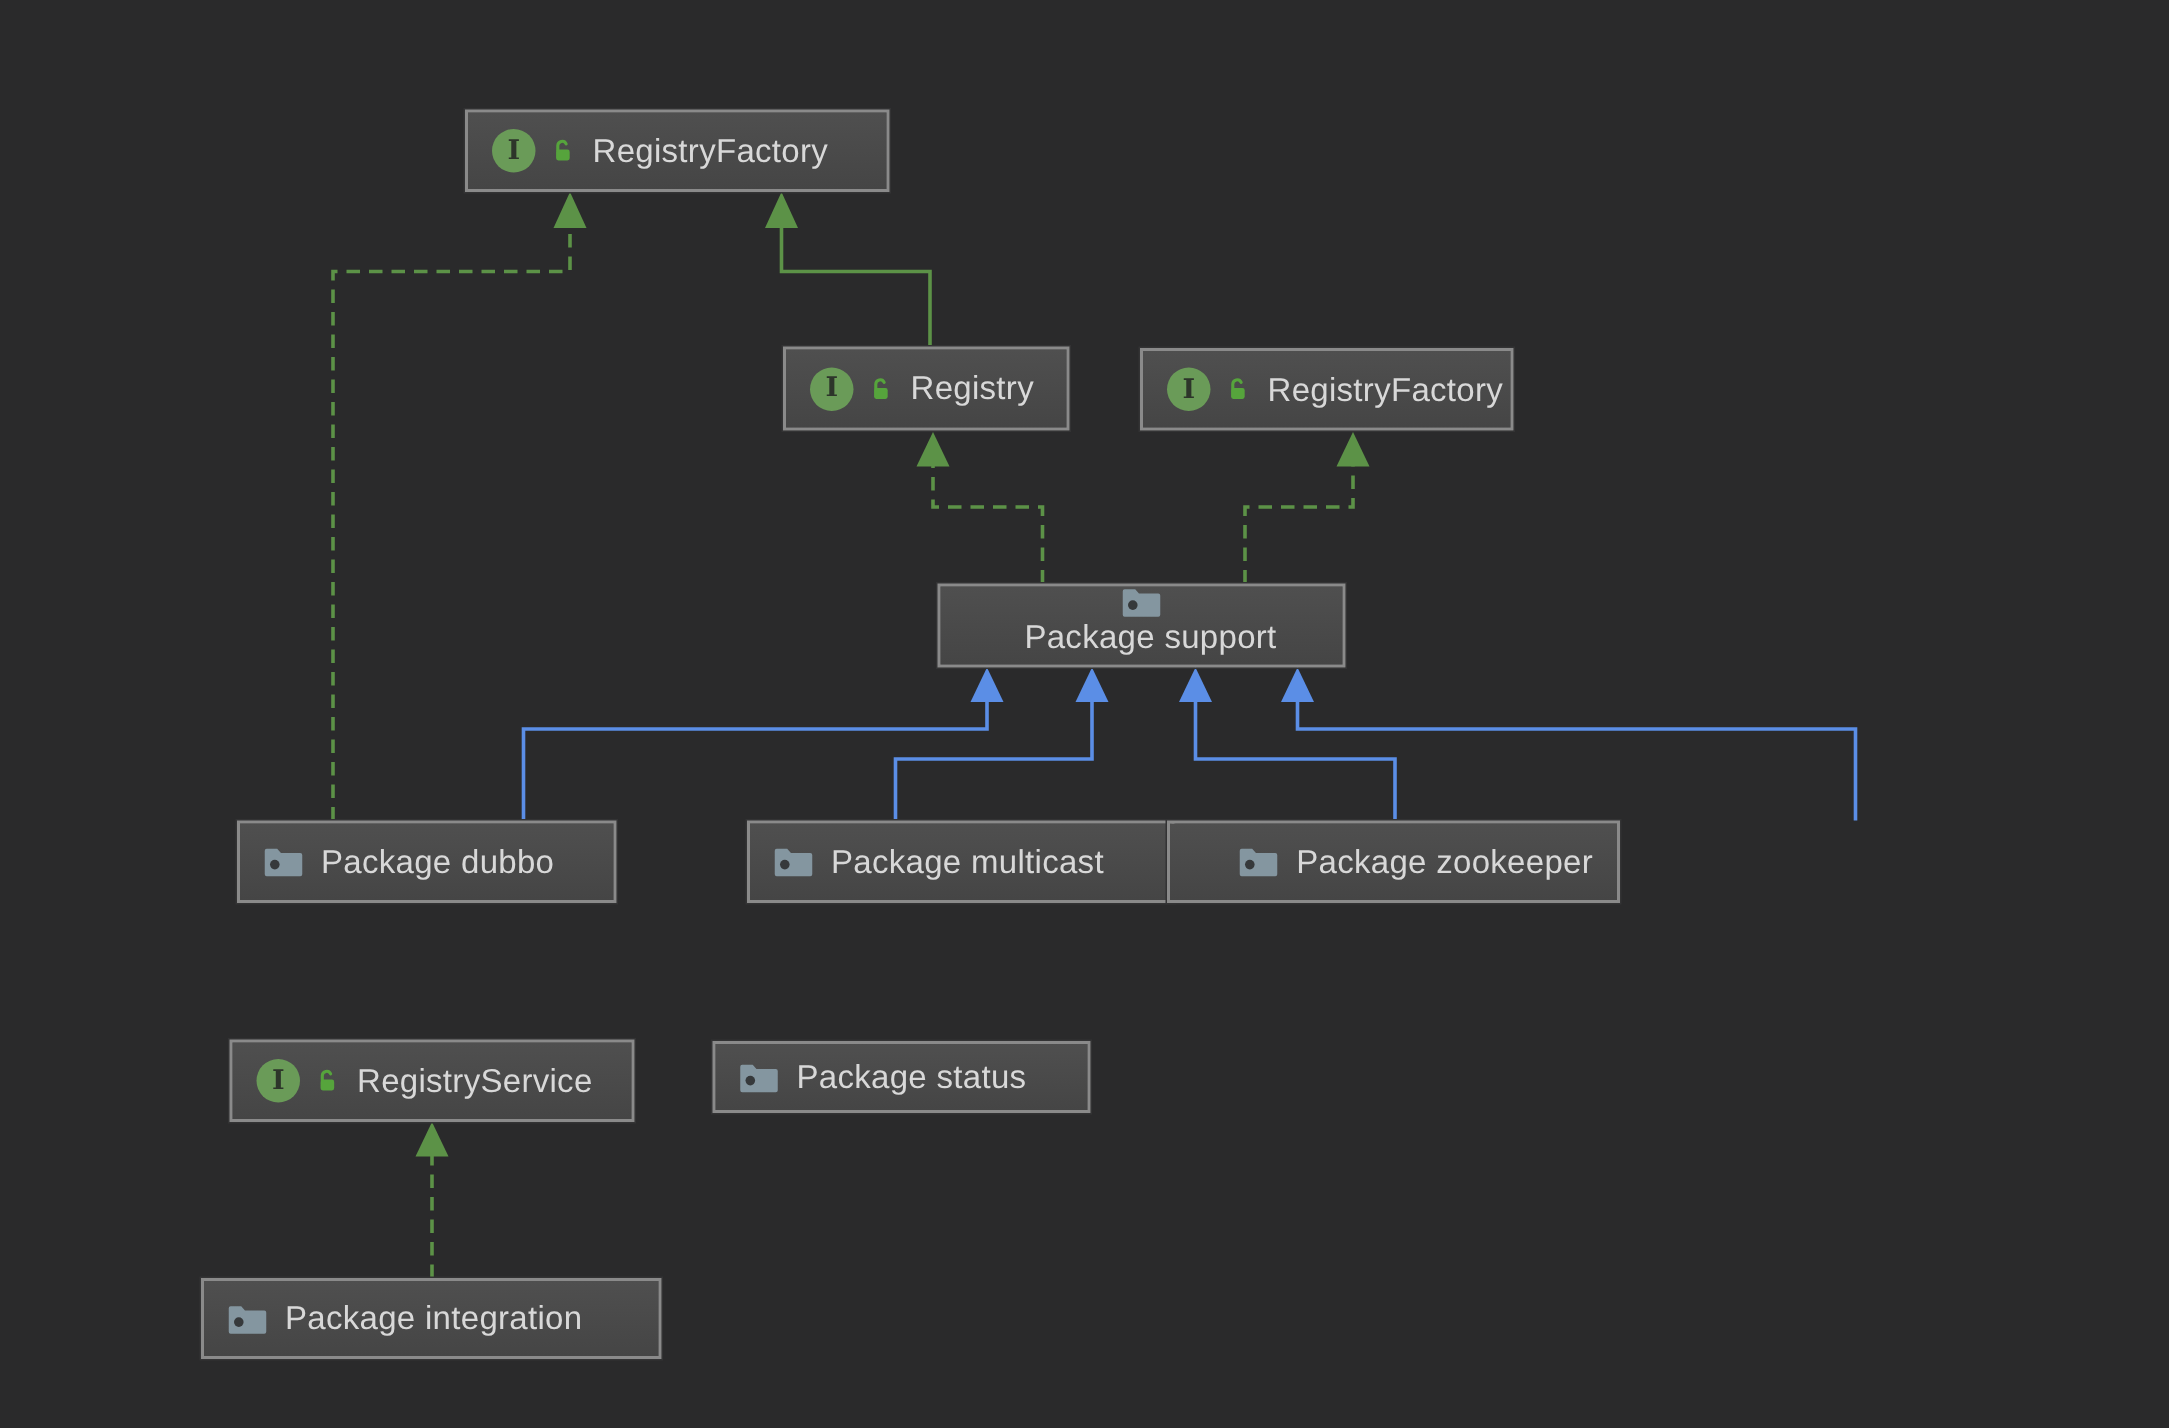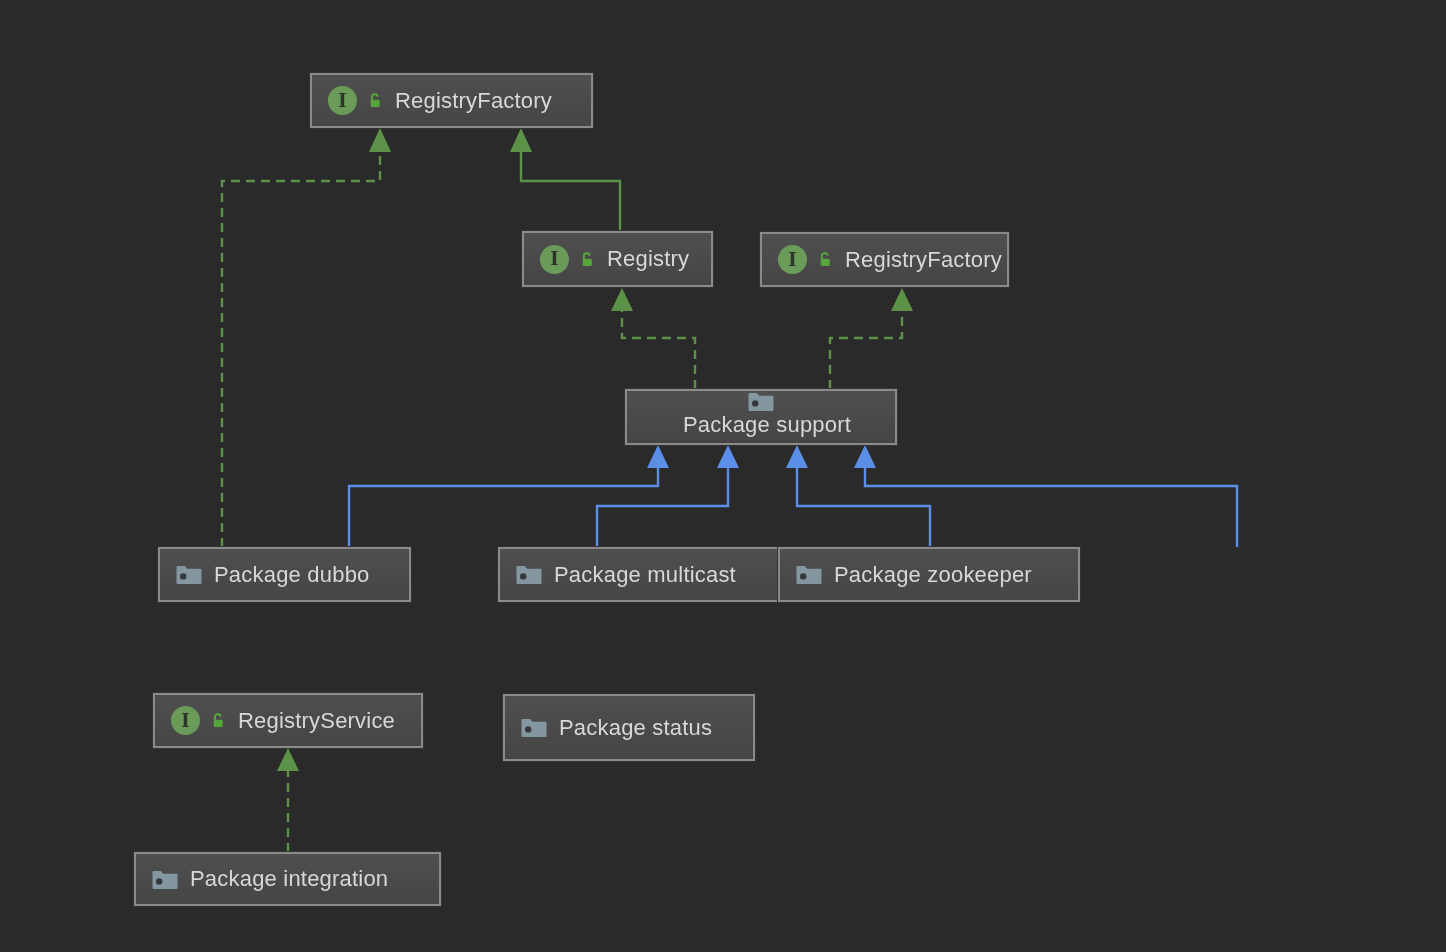--- a/index.html
+++ b/index.html
@@ -47,24 +47,24 @@
   .ic-lock{display:inline-flex;margin-left:9px;flex:0 0 auto;}
   .ic-folder{display:inline-flex;flex:0 0 auto;}
 
   
   #n-registry-service   {left:310px; top:73px;  width:283px;}
   #n-registry           {left:522px; top:231px; width:191px; height:56px;}
   #n-registry-factory   {left:760px; top:232px; width:249px;}
   #n-package-support    {left:625px; top:389px; width:272px; height:56px;flex-direction:column;}
   #n-package-dubbo      {left:158px; top:547px; width:253px;}
   #n-package-multicast  {left:452px; top:547px; width:285px;margin-left:46px;}
-  #n-package-zookeeper  {left:778px; top:547px; width:302px;}
+  #n-package-zookeeper  {left:778px; top:547px; width:302px;justify-content:flex-end;}
   #n-package-redis      {left:1121px;top:547px; width:231px;}
   #n-notify-listener    {left:153px; top:693px; width:270px;}
-  #n-package-status     {left:503px; top:694px; width:252px; height:67px;}
+  #n-package-status     {left:475px; top:694px; width:252px; height:48px;}
   #n-package-integration{left:134px; top:852px; width:307px; height:54px;}
 </style>
 </head>
 <body>
 
 <div id="canvas">
 
   <svg id="edges" width="1446" height="952">
 
     <g>

